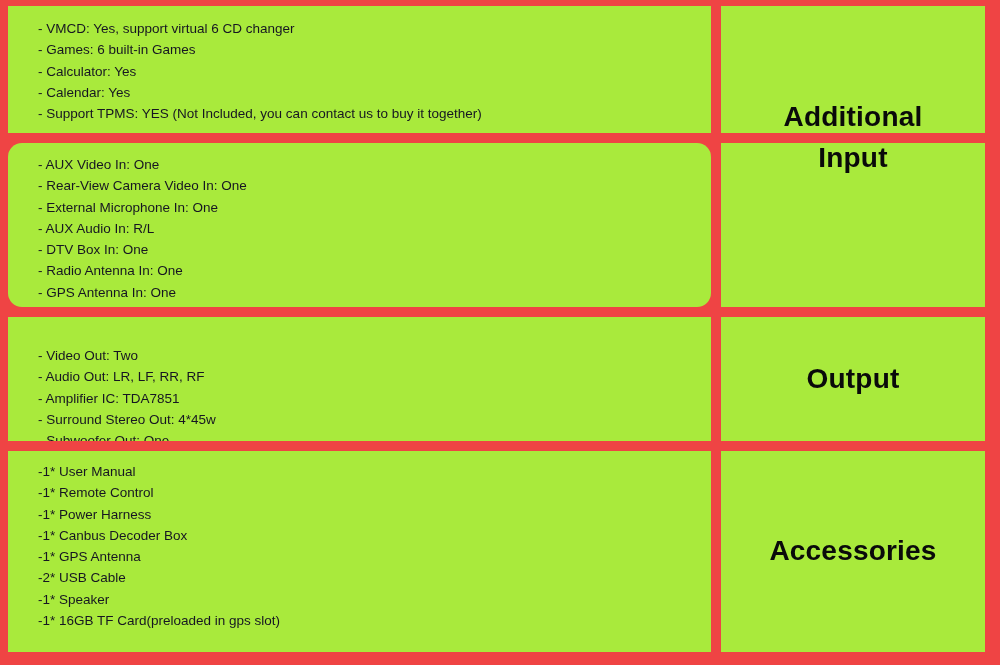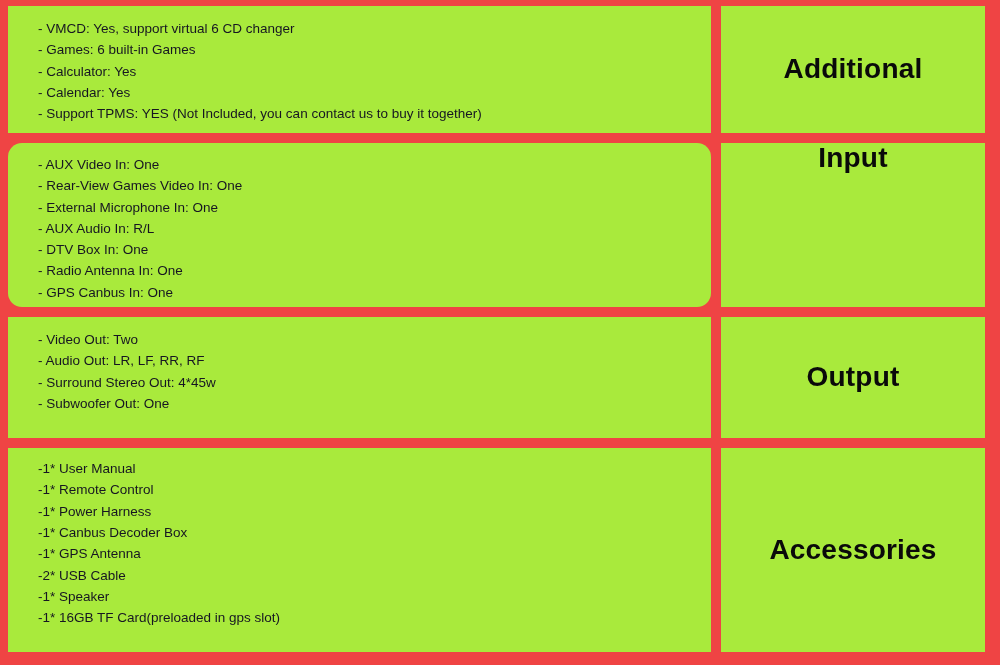--- a/index.html
+++ b/index.html
@@ -51,33 +51,33 @@
   .cell-items {
     flex: 0 0 703px;
     width: 703px;
     padding: 12px 0 10px 30px;
     display: flex;
     flex-direction: column;
     justify-content: flex-start;
   }
 
   .row-input .cell-items { padding-top: 11px; border-radius: 14px; }
-  .row-output .cell-items { padding-top: 12px; }
+  .row-output .cell-items { padding-top: 28px; }
   .row-accessories .cell-items { padding-top: 10px; }
 
   .cell-label {
     flex: 1 1 auto;
     margin-left: 10px;
     display: flex;
     align-items: center;
     justify-content: center;
   }
 
   
-  .row-additional  .cell-label { align-items: center; }
+  .row-additional  .cell-label { align-items: flex-end; }
   .row-input       .cell-label { align-items: flex-start; }
   .row-output      .cell-label { align-items: center; }
   .row-accessories .cell-label { align-items: center; }
 
   .label-text {
     font-size: 28px;
     font-weight: bold;
     color: #0a0a0a;
     letter-spacing: 0.2px;
     line-height: 1.1;
@@ -107,36 +107,37 @@
       <div class="item-line">- Support TPMS: YES (Not Included, you can contact us to buy it together)</div>
     </div>
     <div class="cell cell-label">
       <span class="label-text">Additional</span>
     </div>
   </div>
 
   <div class="spec-row row-input">
     <div class="cell cell-items">
       <div class="item-line">- AUX Video In: One</div>
-      <div class="item-line">- Rear-View Games Video In: One</div>
+      <div class="item-line">- Rear-View Camera Video In: One</div>
       <div class="item-line">- External Microphone In: One</div>
       <div class="item-line">- AUX Audio In: R/L</div>
       <div class="item-line">- DTV Box In: One</div>
       <div class="item-line">- Radio Antenna In: One</div>
-      <div class="item-line">- GPS Canbus In: One</div>
+      <div class="item-line">- GPS Antenna In: One</div>
     </div>
     <div class="cell cell-label">
       <span class="label-text">Input</span>
     </div>
   </div>
 
   <div class="spec-row row-output">
     <div class="cell cell-items">
       <div class="item-line">- Video Out: Two</div>
       <div class="item-line">- Audio Out: LR, LF, RR, RF</div>
+      <div class="item-line">- Amplifier IC: TDA7851</div>
       <div class="item-line">- Surround Stereo Out: 4*45w</div>
       <div class="item-line">- Subwoofer Out: One</div>
     </div>
     <div class="cell cell-label">
       <span class="label-text">Output</span>
     </div>
   </div>
 
   <div class="spec-row row-accessories">
     <div class="cell cell-items">

